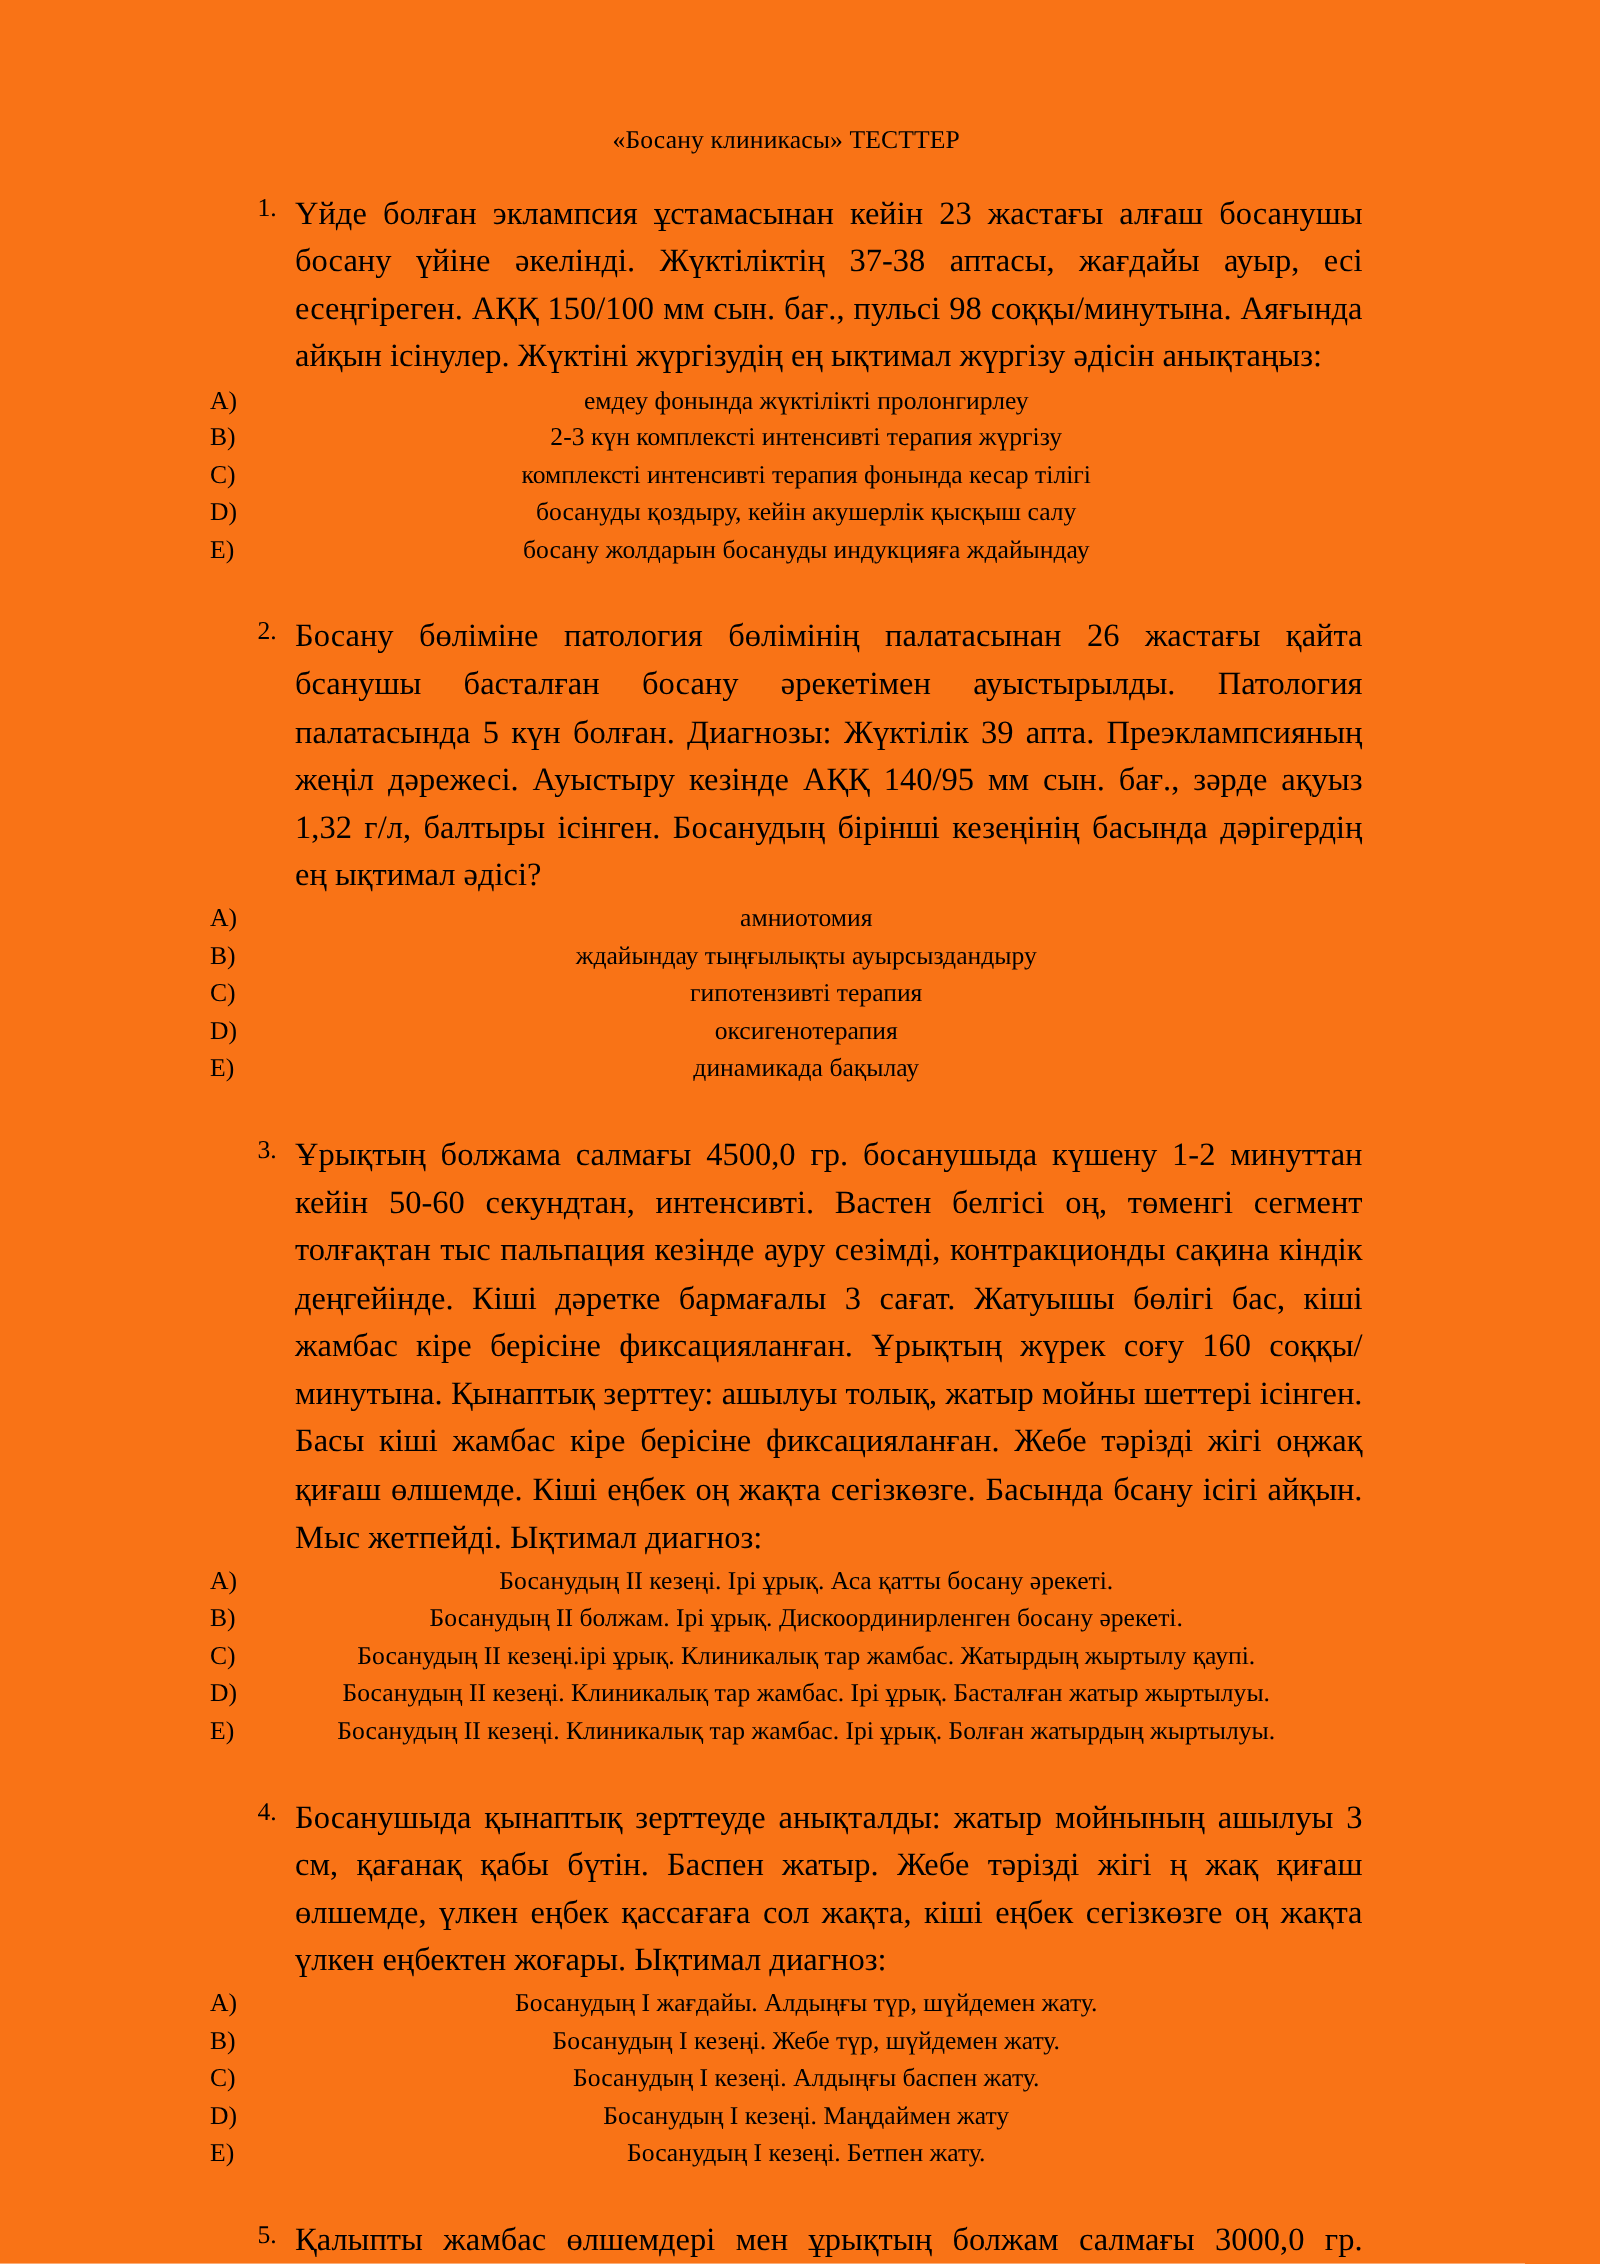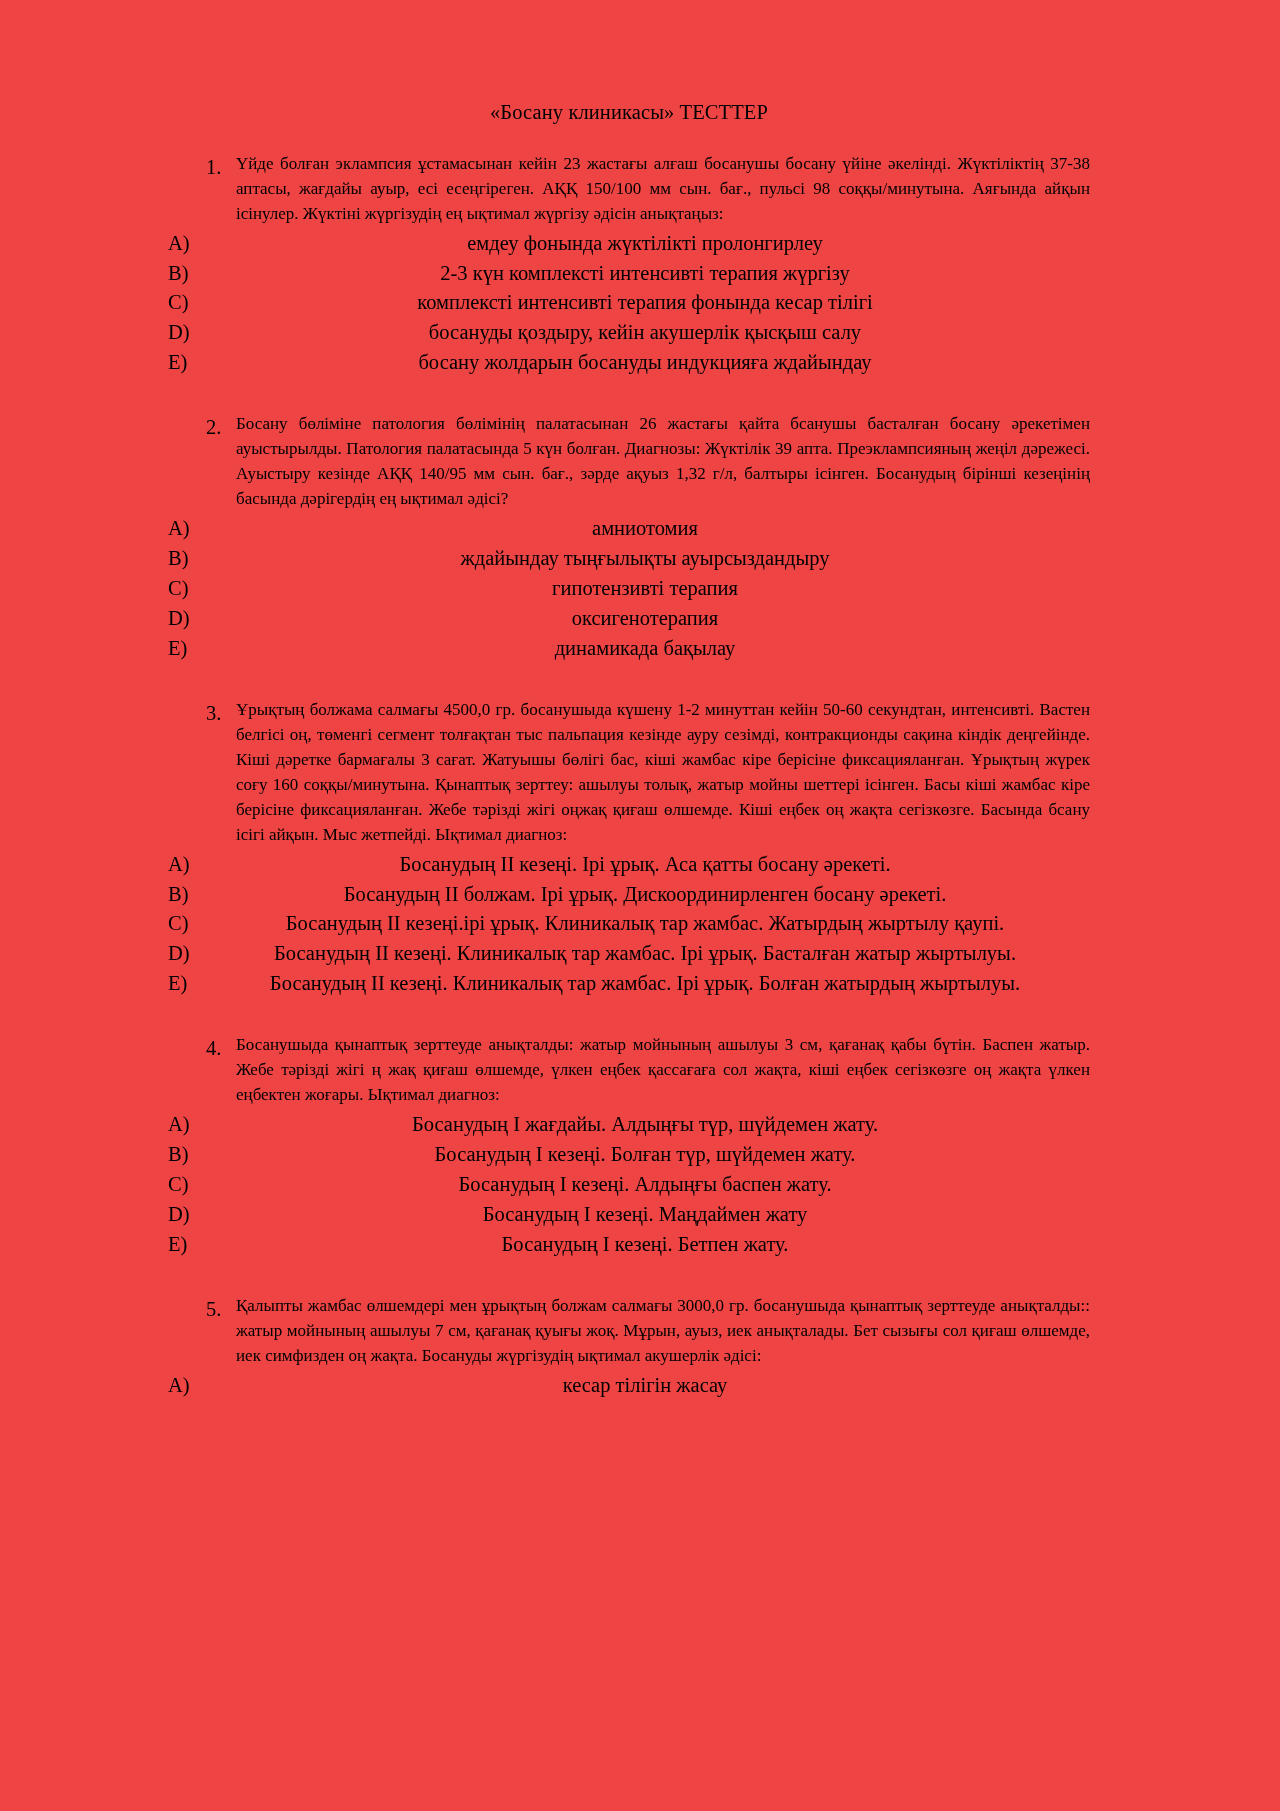--- a/index.html
+++ b/index.html
@@ -13,21 +13,21 @@
     font-family: "Liberation Serif", "DejaVu Serif", serif;
     color: #000000;
     -webkit-font-smoothing: antialiased;
   }
   .page {
     position: relative;
     width: 1280px;
     height: 1811px;
     box-sizing: border-box;
     padding: 100px 190px 0 168px;
-    background: #ef4444;
+    background: #f97316;
     font-family: Liberation Serif, serif;
   }
   .doc-title {
     text-align: center;
     font-size: 20.5px;
     line-height: 1.25;
     margin: 0 0 26px 0;
     letter-spacing: 0.1px;
   }
   .question-block {
@@ -41,21 +41,21 @@
   }
   .q-num {
     flex: 0 0 auto;
     width: 30px;
     font-size: 20.5px;
     line-height: 1.47;
     text-align: left;
   }
   .q-text {
     flex: 1 1 auto;
-    font-size: 17px;
+    font-size: 26px;
     line-height: 1.47;
     text-align: justify;
     text-justify: inter-word;
     hyphens: none;
   }
   .options {
     list-style: none;
     margin: 0;
     padding: 0;
   }
@@ -183,21 +183,21 @@
       <div class="q-num">4.</div>
       <div class="q-text">Босанушыда қынаптық зерттеуде анықталды: жатыр мойнының ашылуы 3 см, қағанақ қабы бүтін. Баспен жатыр. Жебе тәрізді жігі ң жақ қиғаш өлшемде, үлкен еңбек қассағаға сол жақта, кіші еңбек сегізкөзге оң жақта үлкен еңбектен жоғары. Ықтимал  диагноз:</div>
     </div>
     <ul class="options">
       <li class="option">
         <span class="opt-letter">A)</span>
         <span class="opt-text">Босанудың І жағдайы. Алдыңғы түр, шүйдемен жату.</span>
       </li>
       <li class="option">
         <span class="opt-letter">B)</span>
-        <span class="opt-text">Босанудың І кезеңі. Болған түр, шүйдемен жату.</span>
+        <span class="opt-text">Босанудың І кезеңі. Жебе түр, шүйдемен жату.</span>
       </li>
       <li class="option">
         <span class="opt-letter">C)</span>
         <span class="opt-text">Босанудың І кезеңі. Алдыңғы баспен жату.</span>
       </li>
       <li class="option">
         <span class="opt-letter">D)</span>
         <span class="opt-text">Босанудың І кезеңі. Маңдаймен жату</span>
       </li>
       <li class="option">

